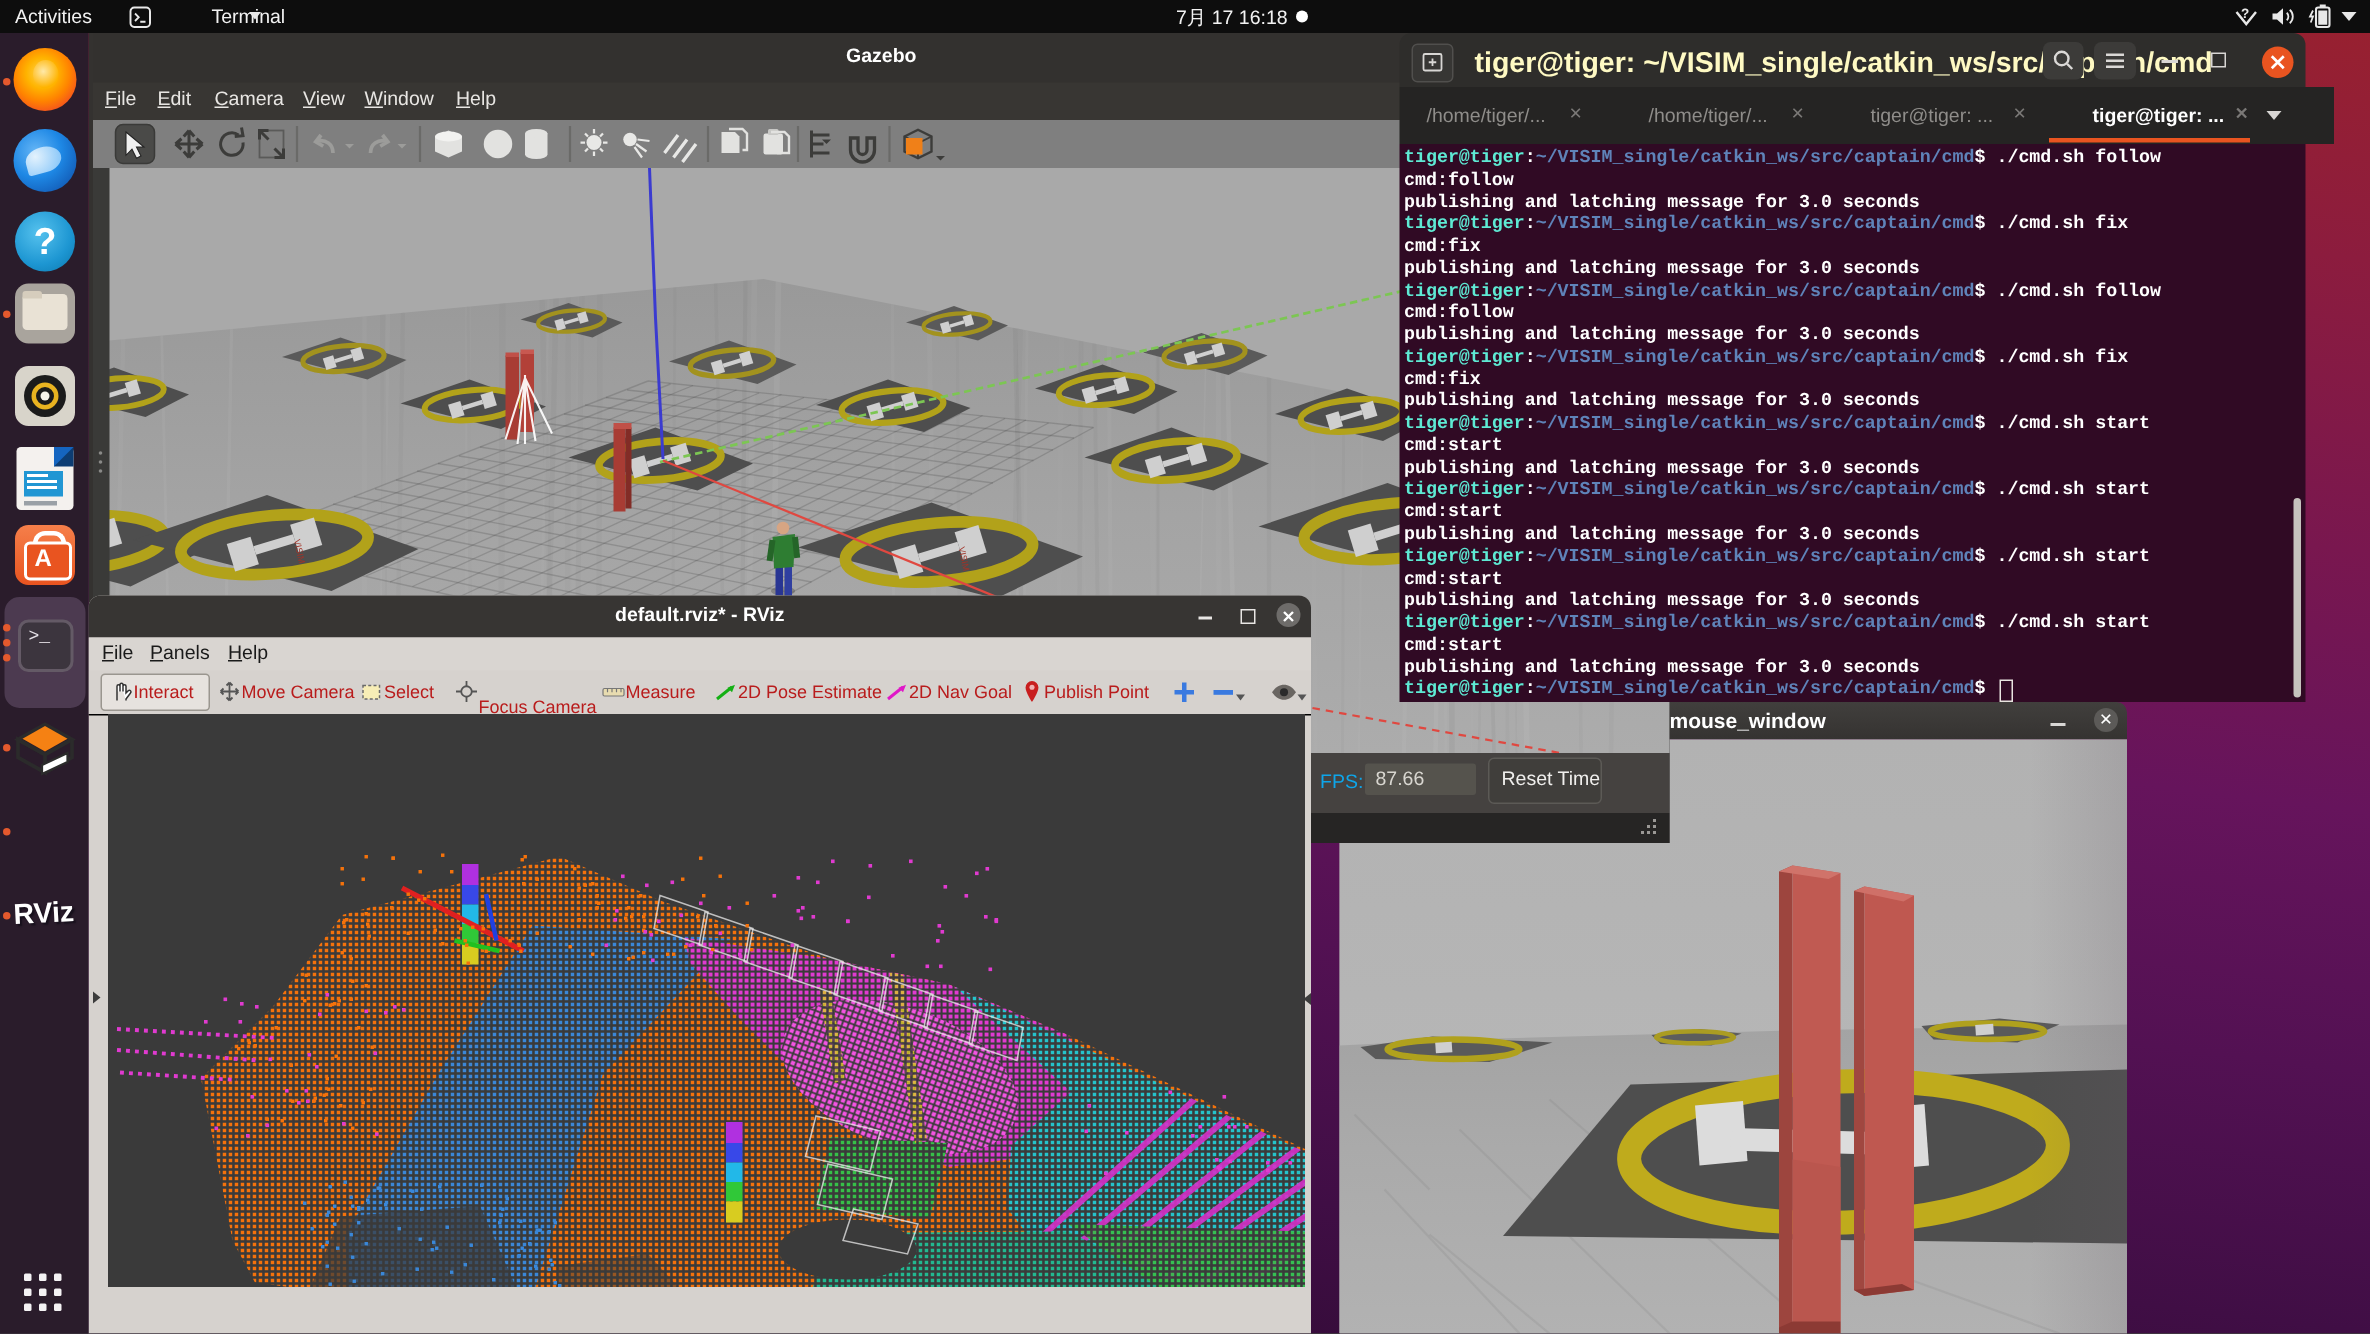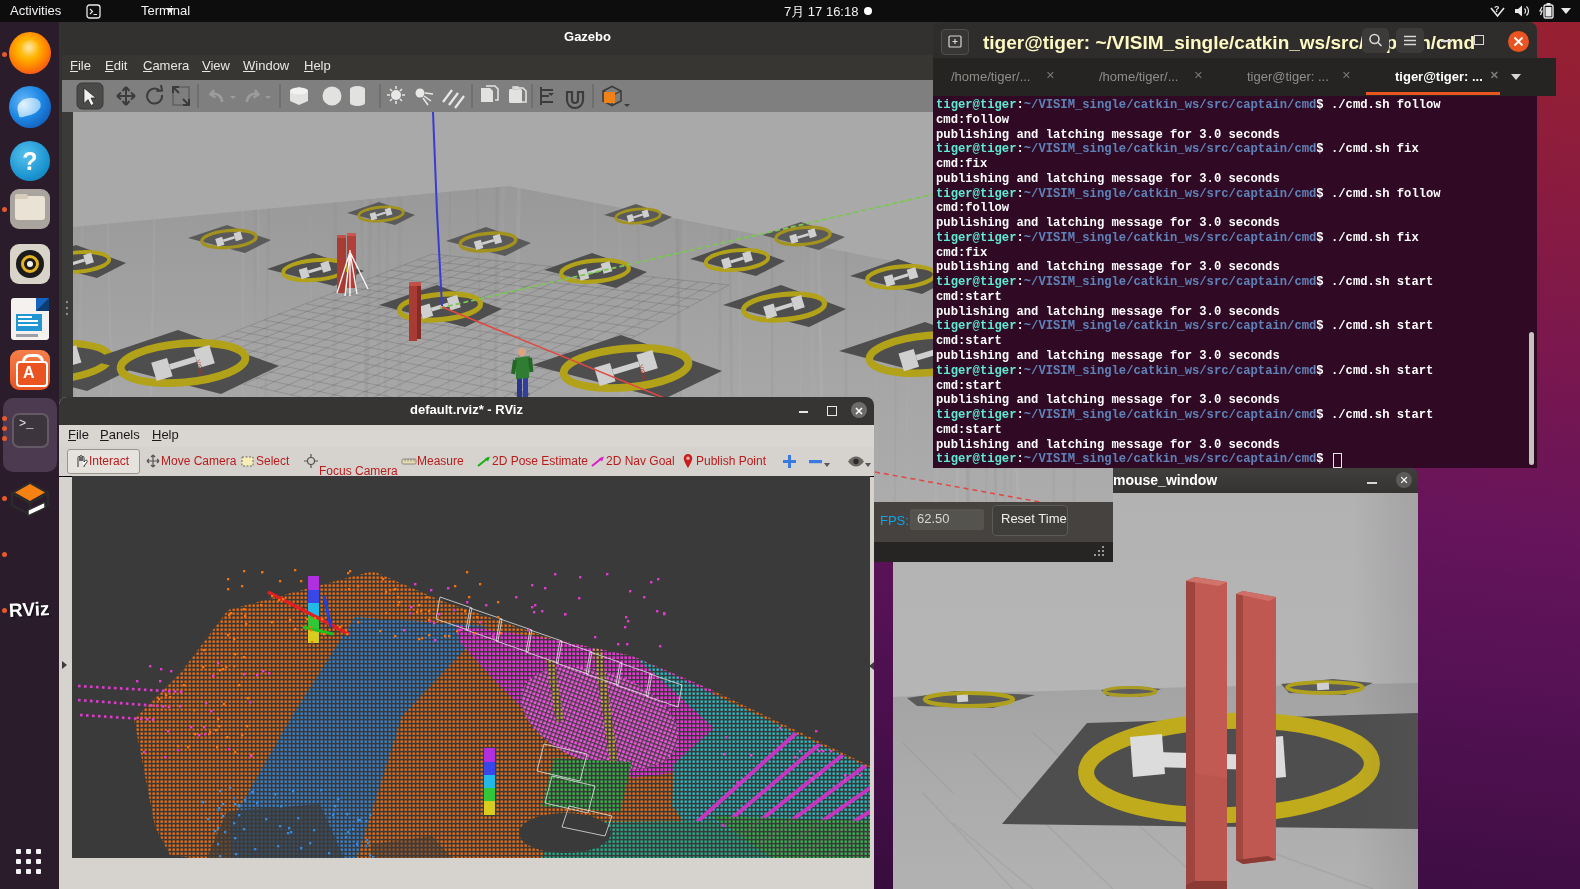--- a/index.html
+++ b/index.html
@@ -447,21 +447,21 @@
           <rect x="0" y="0" width="11" height="390" fill="#3a3a38"></rect>
           <g fill="#8a8a88">
             <circle cx="5" cy="190" r="1.2"></circle>
             <circle cx="5" cy="196" r="1.2"></circle>
             <circle cx="5" cy="202" r="1.2"></circle>
           </g>
         </svg></div>
     <div class="abs" id="gz-panel">
         <span style="position:absolute;left:818px;top:11px;color:#0ea5e9;font-size:13px;">FPS:</span>
         <div style="position:absolute;left:848px;top:7px;width:74px;height:21px;background:#55534d;border-radius:2px;">
-          <span style="position:absolute;left:7px;top:2px;color:#d8d6d0;font-size:13px;">62.50</span>
+          <span style="position:absolute;left:7px;top:2px;color:#d8d6d0;font-size:13px;">87.66</span>
         </div>
         <div style="position:absolute;left:930px;top:3px;width:74px;height:29px;background:#403e3b;border:1px solid #5c5a56;border-radius:4px;">
           <span style="position:absolute;left:8px;top:5px;color:#f0efed;font-size:13px;">Reset Time</span>
         </div>
       </div>
     <div class="abs" id="gz-bottom"><svg width="1051" height="20" viewBox="0 0 1051 20">
           <g fill="#9a9895">
             <rect x="1040" y="12" width="2" height="2"></rect>
             <rect x="1036" y="12" width="2" height="2"></rect>
             <rect x="1032" y="12" width="2" height="2"></rect>

